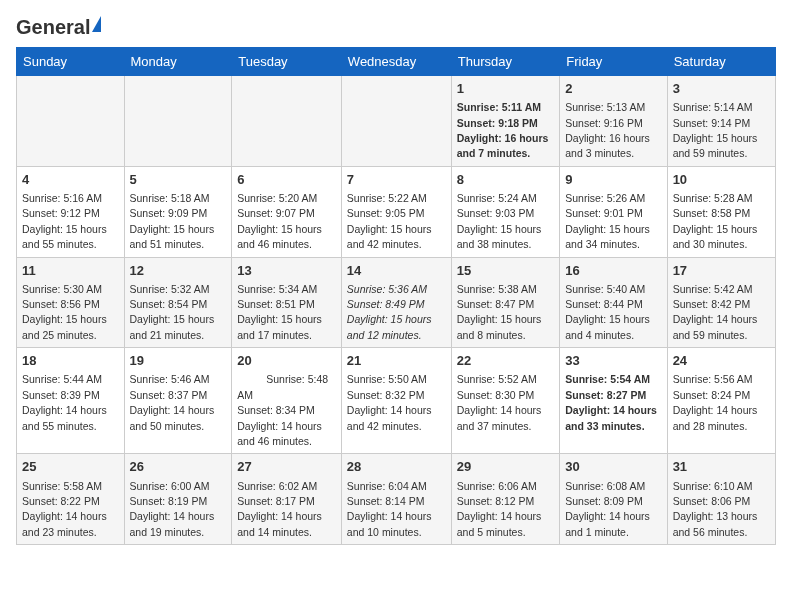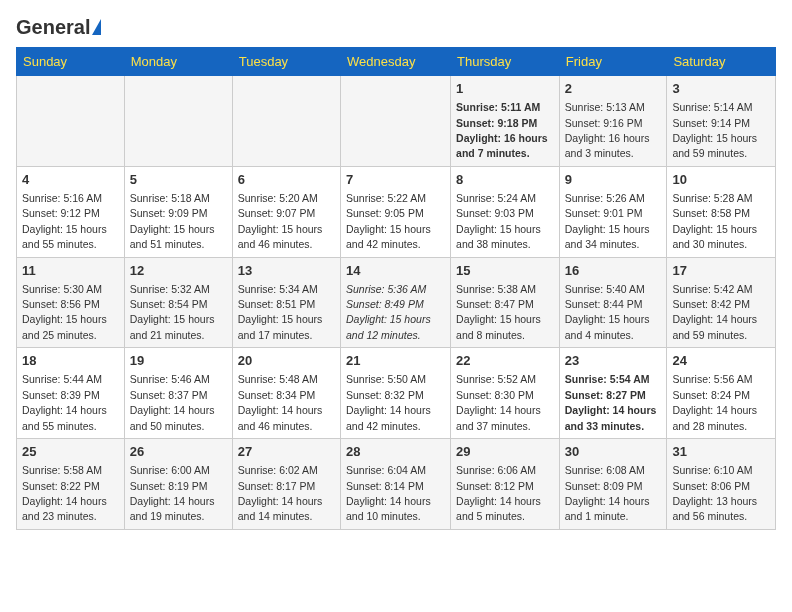--- a/index.html
+++ b/index.html
@@ -34,21 +34,21 @@
       font-weight: normal;
       color: #555;
     }
     table {
       width: 100%;
       border-collapse: collapse;
       font-size: 11px;
     }
     thead tr th {
       background-color: #1565c0;
-      color: #fde047;
+      color: #ffffff;
       text-align: left;
       padding: 6px 6px;
       font-size: 13px;
       font-weight: normal;
       border: 1px solid #1565c0;
     }
     tbody tr td {
       border: 1px solid #ccc;
       padding: 4px 5px;
       vertical-align: top;
@@ -72,21 +72,21 @@
     .day-info {
       font-size: 10.5px;
       color: #333;
     }
   </style>
 </head>
 <body>
 
 <div class="header">
   <div class="logo">
-    <div style="display:flex; align-items:center;">
+    <div style="display:flex; align-items:flex-start;">
       <span style="font-size:20px; font-weight:bold; color:#333;">General</span>
       <span style="display:inline-block; width:0; height:0; border-left:9px solid transparent; border-bottom:16px solid #1565c0; margin-left:2px; margin-bottom:2px;"></span>
     </div>
     <div style="color:#1565c0; font-size:20px; font-weight:bold; margin-top:-4px;"></div>
   </div>
   <div class="title-block">
     <h1></h1>
     <h2></h2>
   </div>
 </div>
@@ -184,33 +184,33 @@
       </tr>
       <tr>
         <td><span class="day-num">18</span><span class="day-info" style="white-space: pre-line;">Sunrise: 5:44 AM
 Sunset: 8:39 PM
 Daylight: 14 hours
 and 55 minutes.</span></td>
         <td><span class="day-num">19</span><span class="day-info" style="white-space: pre-line;">Sunrise: 5:46 AM
 Sunset: 8:37 PM
 Daylight: 14 hours
 and 50 minutes.</span></td>
-        <td><span class="day-num">20</span><span class="day-info" style="white-space: pre-line;">Sunrise: 5:48 AM
+        <td><span class="day-num">20</span><span class="day-info" style="white-space: pre-line; margin-left: 29px;">Sunrise: 5:48 AM
 Sunset: 8:34 PM
 Daylight: 14 hours
 and 46 minutes.</span></td>
         <td><span class="day-num">21</span><span class="day-info" style="white-space: pre-line;">Sunrise: 5:50 AM
 Sunset: 8:32 PM
 Daylight: 14 hours
 and 42 minutes.</span></td>
         <td><span class="day-num">22</span><span class="day-info" style="white-space: pre-line;">Sunrise: 5:52 AM
 Sunset: 8:30 PM
 Daylight: 14 hours
 and 37 minutes.</span></td>
-        <td><span class="day-num">23</span><span class="day-info" style="white-space: pre-line; font-weight: bold;">Sunrise: 5:54 AM
+        <td><span class="day-num">33</span><span class="day-info" style="white-space: pre-line; font-weight: bold;">Sunrise: 5:54 AM
 Sunset: 8:27 PM
 Daylight: 14 hours
 and 33 minutes.</span></td>
         <td><span class="day-num">24</span><span class="day-info" style="white-space: pre-line;">Sunrise: 5:56 AM
 Sunset: 8:24 PM
 Daylight: 14 hours
 and 28 minutes.</span></td>
       </tr>
       <tr>
         <td><span class="day-num">25</span><span class="day-info" style="white-space: pre-line;">Sunrise: 5:58 AM

